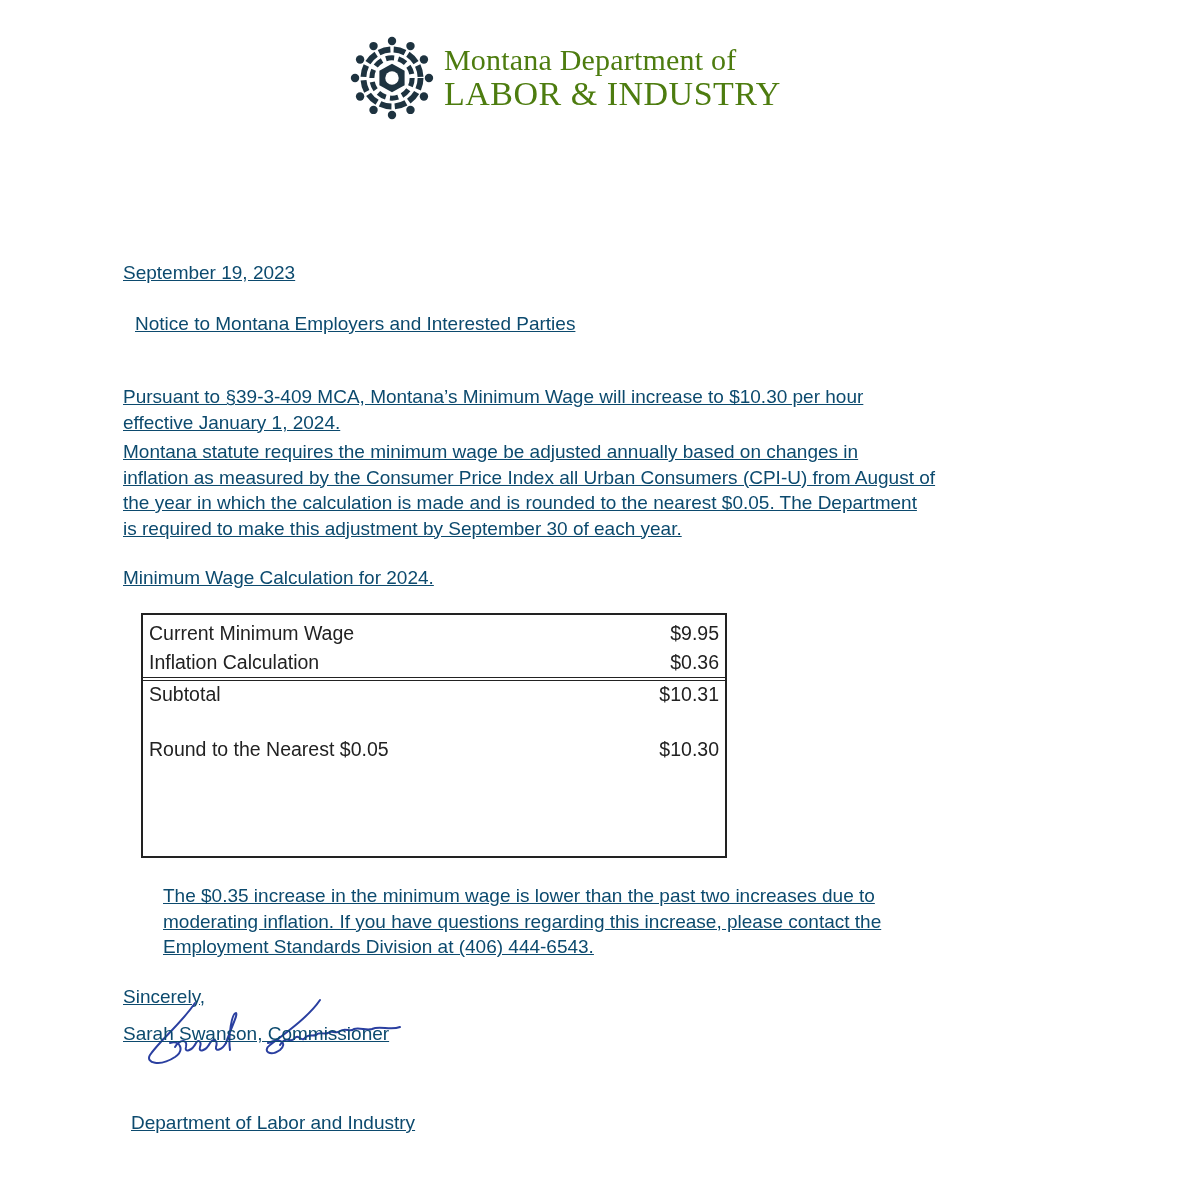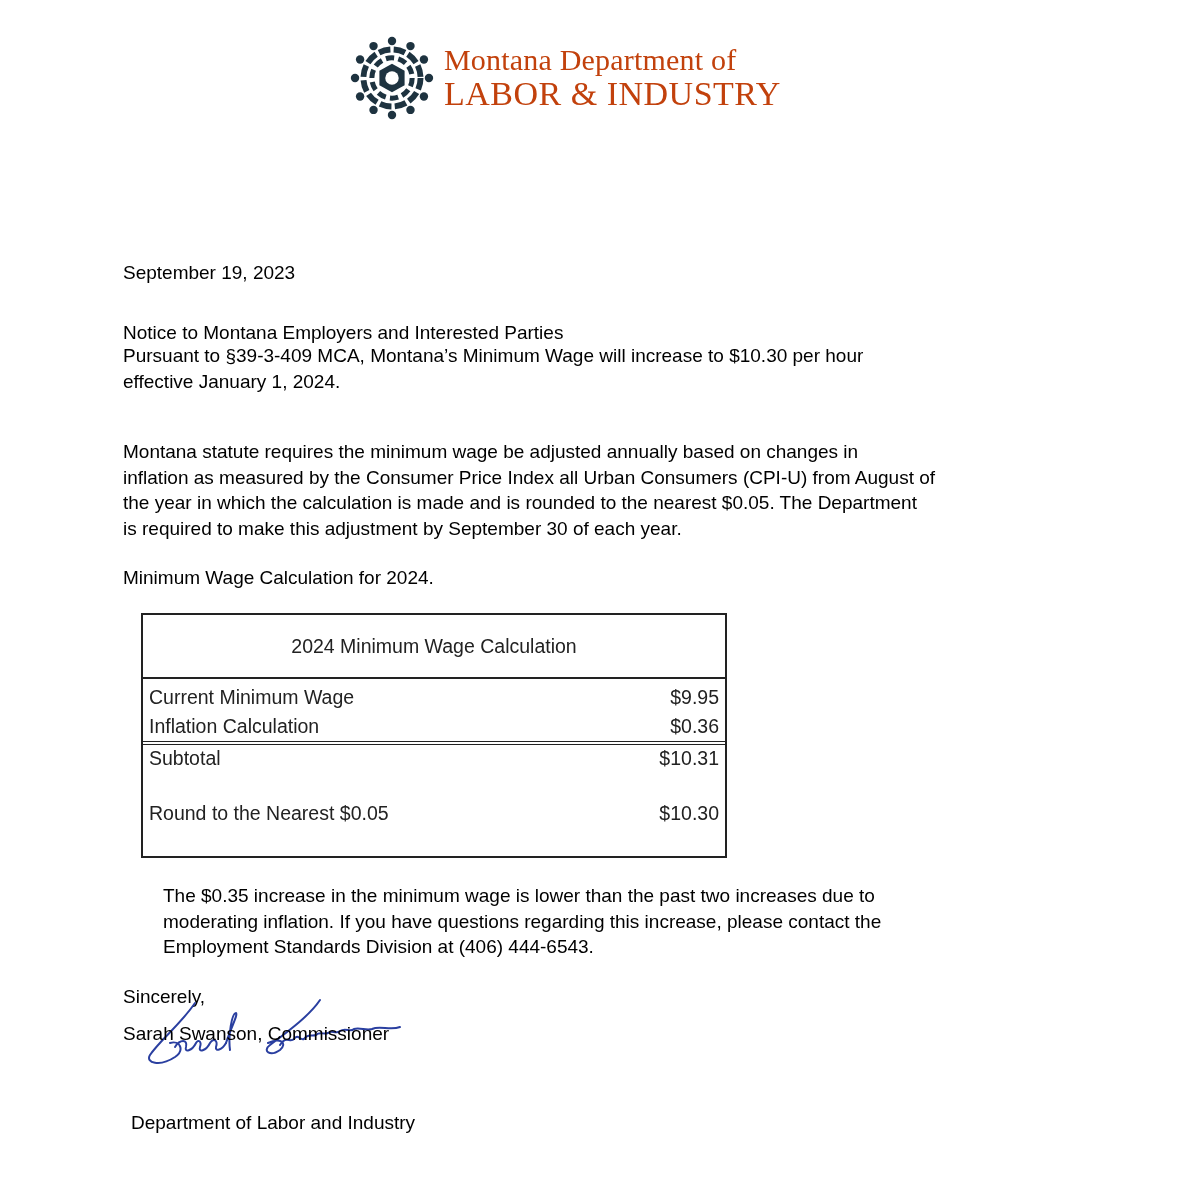--- a/index.html
+++ b/index.html
@@ -19,37 +19,38 @@
       align-items: center;
     }
     .logo {
       width: 84px;
       height: 84px;
       flex: 0 0 84px;
     }
     .org-name {
       margin-left: 10px;
       font-family: "Liberation Serif", serif;
-      color: #c2410c;
+      color: #4d7c0f;
       line-height: 1;
     }
     .org-line1 { font-size: 30px; display: block; letter-spacing: 0.2px; }
     .org-line2 { font-size: 34px; display: block; margin-top: 2px; letter-spacing: 0.5px; }
 
     .text {
       position: absolute;
       left: 123px;
       font-size: 19px;
       line-height: 25.5px;
-      color: #000000;
+      color: #0c4a6e;
       white-space: nowrap;
+      text-decoration: underline;
     }
     .date { top: 260px; }
-    .subject { top: 320px; }
-    .para1 { top: 343px; }
+    .subject { top: 311px; margin-left: 12px; }
+    .para1 { top: 384px; }
     .para2 { top: 439px; }
     .calc-intro { top: 565px; }
 
     .calc-table {
       position: absolute;
       left: 141px;
       top: 613px;
       width: 586px;
       height: 245px;
       border: 2px solid #222;
@@ -135,21 +136,20 @@
 <div class="text para2">
   <div>Montana statute requires the minimum wage be adjusted annually based on changes in</div>
   <div>inflation as measured by the Consumer Price Index all Urban Consumers (CPI-U) from August of</div>
   <div>the year in which the calculation is made and is rounded to the nearest $0.05.  The Department</div>
   <div>is required to make this adjustment by September 30 of each year.</div>
 </div>
 
 <div class="text calc-intro">Minimum Wage Calculation for 2024.</div>
 
 <div class="calc-table">
-  <div class="calc-title">2024 Minimum Wage Calculation</div>
   <div class="calc-row first">
     <span>Current Minimum Wage</span>
     <span>$9.95</span>
   </div>
   <div class="calc-row">
     <span>Inflation Calculation</span>
     <span>$0.36</span>
   </div>
   <div class="calc-row subtotal">
     <span>Subtotal</span>

